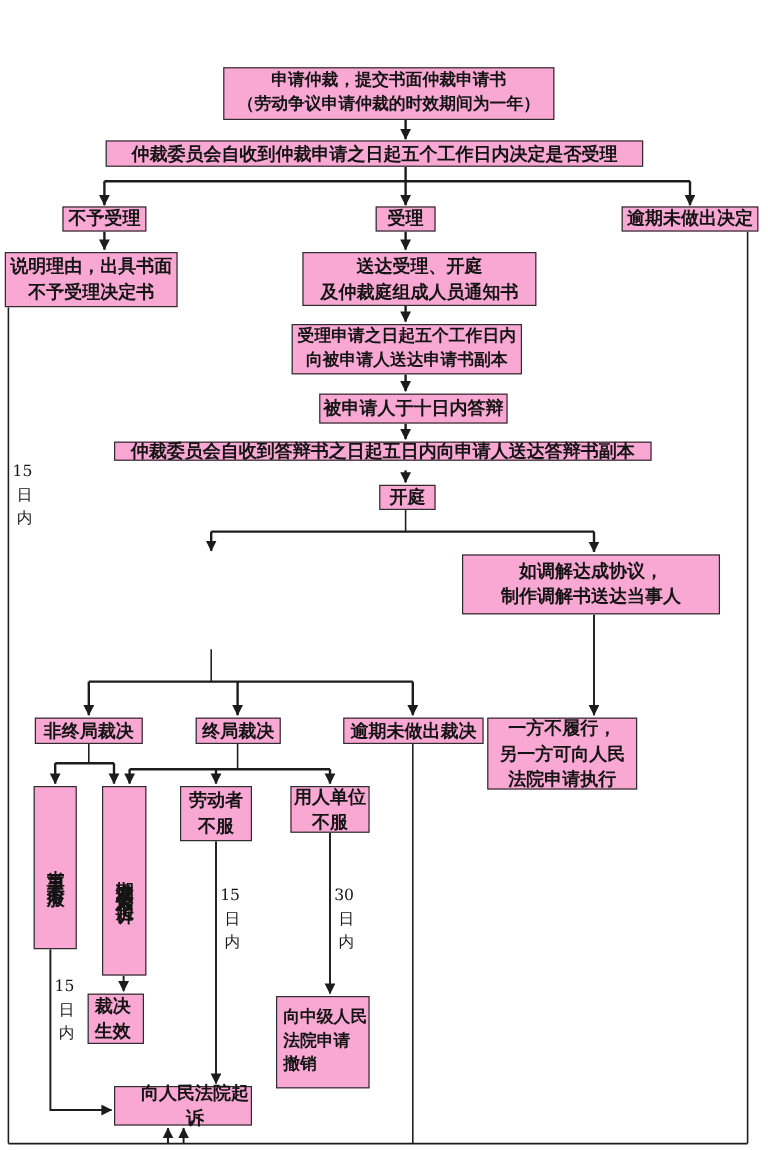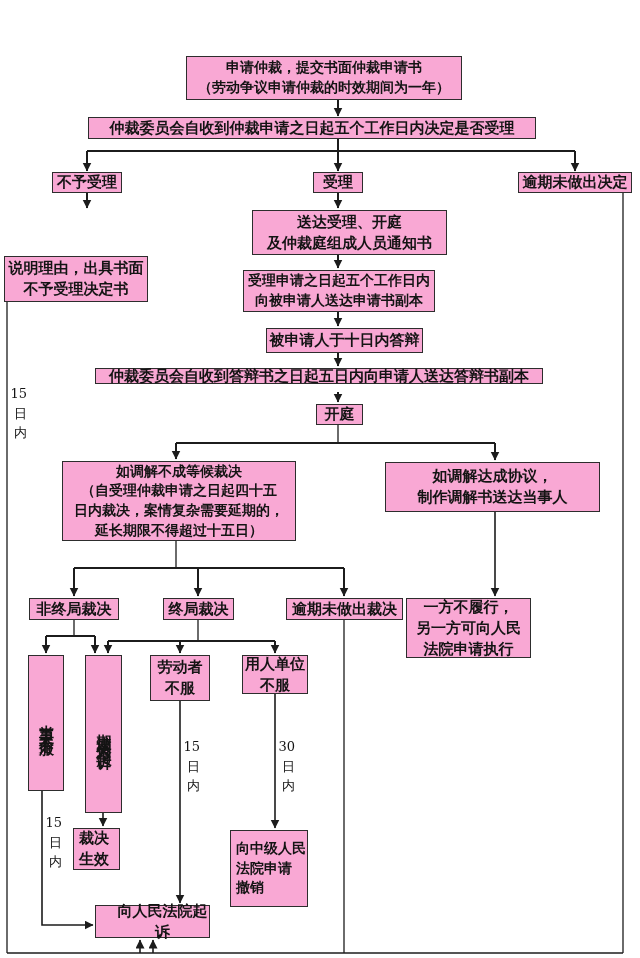--- a/index.html
+++ b/index.html
@@ -97,39 +97,35 @@
 （劳动争议申请仲裁的时效期间为一年）</div>
 
   <div class="node" style="left:88px;top:117px;width:448px;height:22px;text-align:center;">仲裁委员会自收到仲裁申请之日起五个工作日内决定是否受理</div>
 
   <div class="node" style="left:52px;top:172px;width:70px;height:21px;">不予受理</div>
 
   <div class="node" style="left:313px;top:172px;width:50px;height:21px;">受理</div>
 
   <div class="node" style="left:518px;top:172px;width:114px;height:21px;">逾期未做出决定</div>
 
-  <div class="node" style="left:4px;top:210px;width:144px;height:46px;margin-top:46px;">说明理由，出具书面
+  <div class="node" style="left:4px;top:210px;width:144px;height:46px;">说明理由，出具书面
 不予受理决定书</div>
 
   <div class="node" style="left:252px;top:210px;width:195px;height:45px;">送达受理、开庭
 及仲裁庭组成人员通知书</div>
 
   <div class="node f14" style="left:243px;top:270px;width:192px;height:42px;">受理申请之日起五个工作日内
 向被申请人送达申请书副本</div>
 
   <div class="node" style="left:266px;top:328px;width:157px;height:25px;">被申请人于十日内答辩</div>
 
   <div class="node" style="left:95px;top:368px;width:448px;height:16px;">仲裁委员会自收到答辩书之日起五日内向申请人送达答辩书副本</div>
 
   <div class="node" style="left:316px;top:404px;width:47px;height:21px;">开庭</div>
 
-  <div class="node f14" style="left:62px;top:461px;width:234px;height:80px;">如调解不成等候裁决
-（自受理仲裁申请之日起四十五
-日内裁决，案情复杂需要延期的，
-延长期限不得超过十五日）</div>
 
   <div class="node" style="left:385px;top:462px;width:215px;height:50px;">如调解达成协议，
 制作调解书送达当事人</div>
 
   <div class="node" style="left:29px;top:598px;width:90px;height:22px;">非终局裁决</div>
 
   <div class="node" style="left:163px;top:598px;width:71px;height:22px;">终局裁决</div>
 
   <div class="node" style="left:286px;top:598px;width:117px;height:22px;">逾期未做出裁决</div>
 

